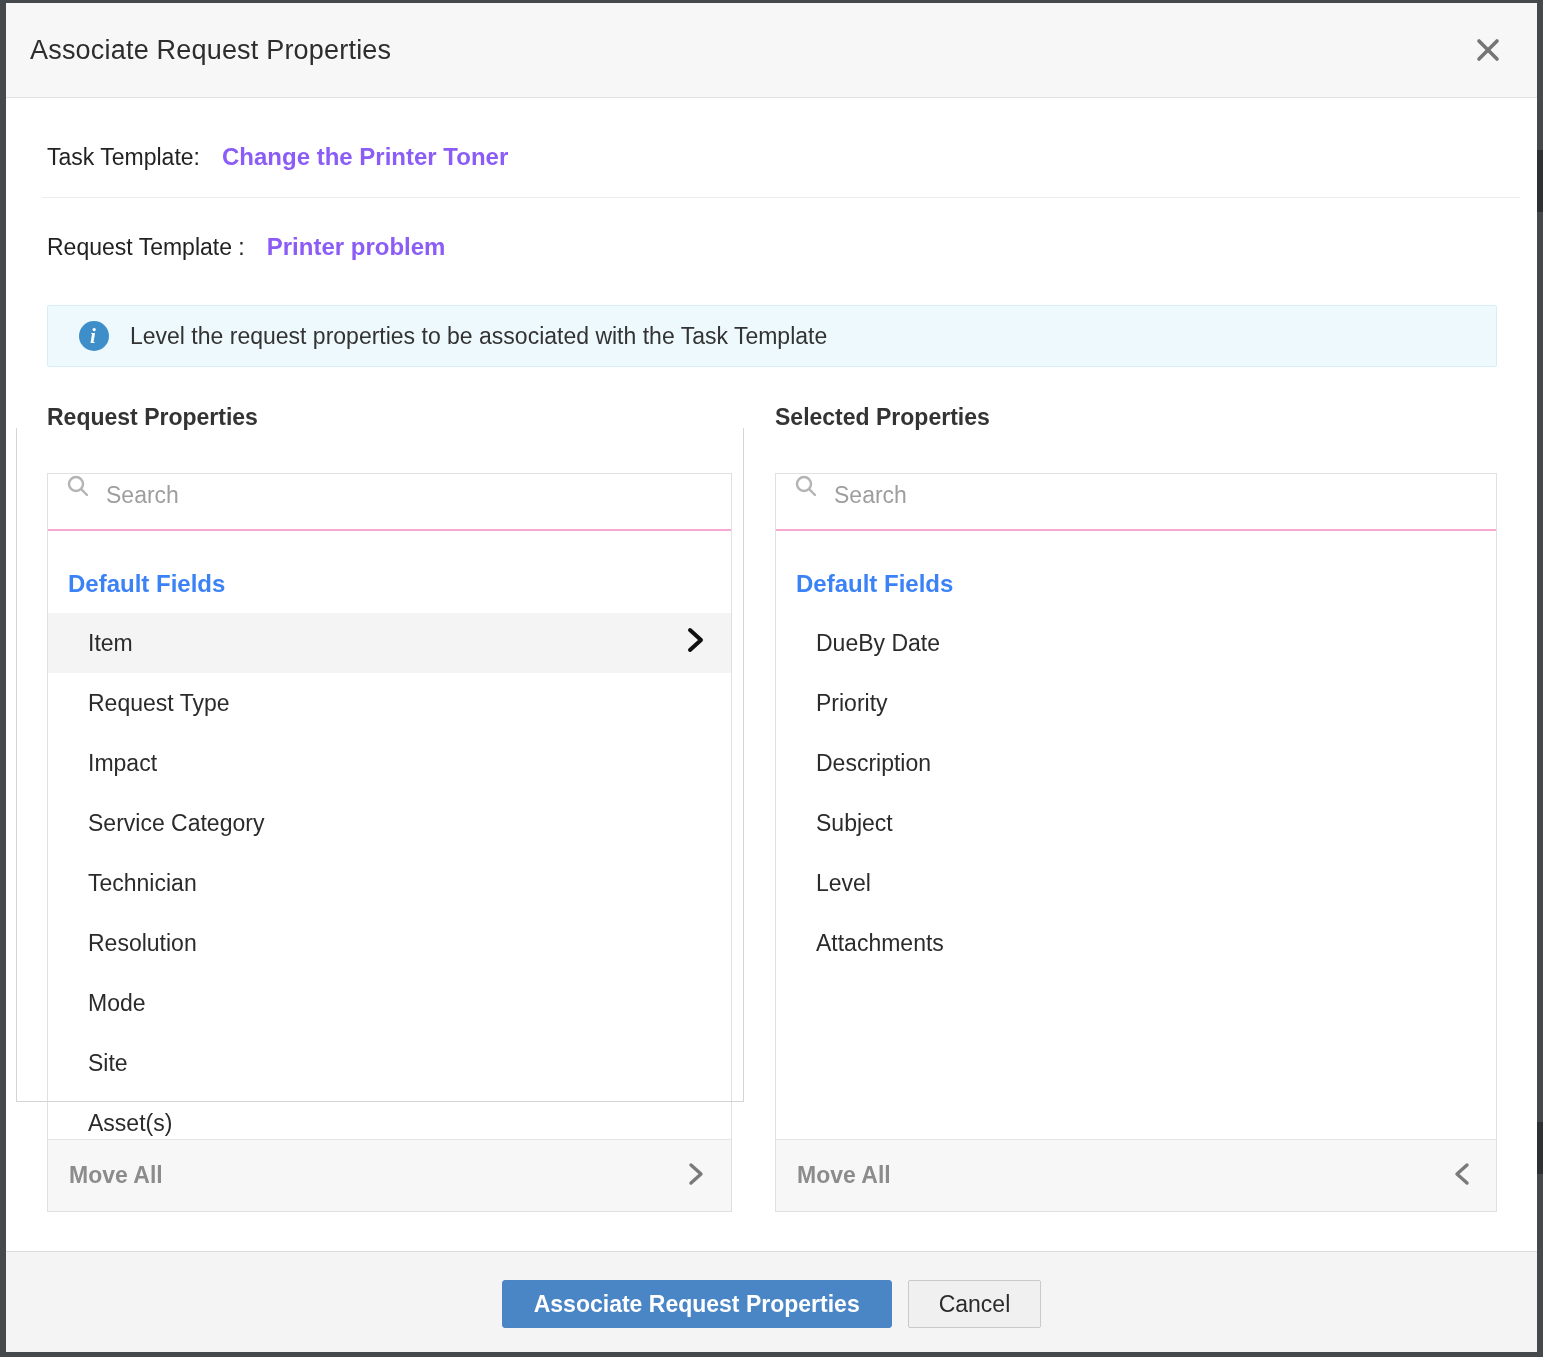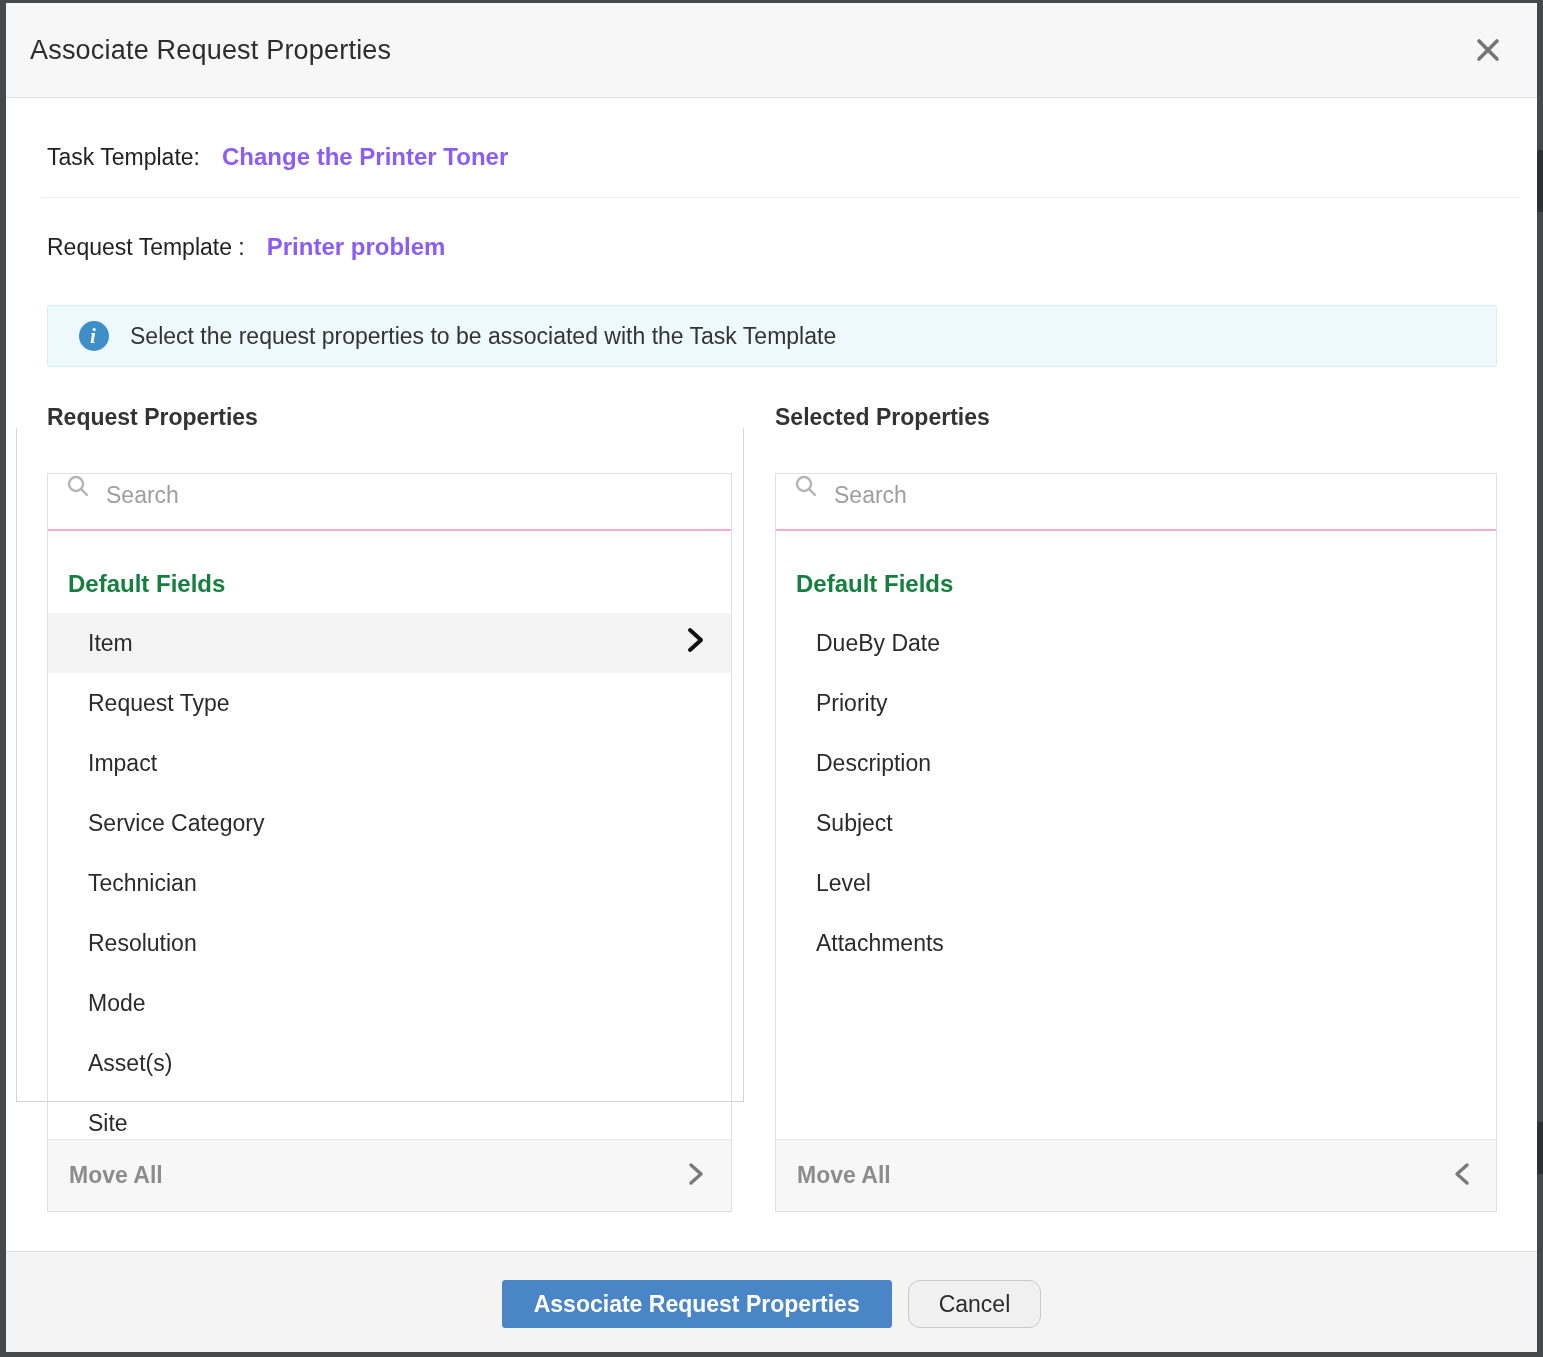--- a/index.html
+++ b/index.html
@@ -74,21 +74,21 @@
   }
   .search-row svg{flex:0 0 auto;}
   .search-input{
     border:none;outline:none;font-size:23px;color:#444444;flex:1;background:transparent;
     font-family:"Liberation Sans", sans-serif;height:40px;
   }
   .search-input::placeholder{color:#9e9e9e;}
   .list-area{position:absolute;top:58px;left:0;right:0;bottom:72px;overflow:hidden;}
   .group-row{
     height:81px;display:flex;align-items:flex-end;box-sizing:border-box;
-    padding:0 0 15px 20px;font-size:24px;font-weight:bold;color:#15803d;
+    padding:0 0 15px 20px;font-size:24px;font-weight:bold;color:#3b82f6;
   }
   .item-row{
     height:60px;display:flex;align-items:center;padding-left:40px;box-sizing:border-box;
     font-size:23px;color:#2b2b2b;position:relative;cursor:pointer;
   }
   .item-row.selected{background:#f4f4f4;}
   .item-chevron{position:absolute;right:26px;top:50%;transform:translateY(-50%);}
   .panel-footer{
     position:absolute;left:0;right:0;bottom:0;height:72px;box-sizing:border-box;
     background:#f7f7f7;border-top:1px solid #e4e4e4;
@@ -102,21 +102,21 @@
     position:absolute;left:6px;right:6px;top:1251px;bottom:5px;
     background:#f4f4f4;border-top:1px solid #dcdcdc;box-sizing:border-box;
     display:flex;justify-content:center;align-items:flex-start;gap:16px;padding-top:28px;
   }
   .btn{
     height:48px;border-radius:3px;font-size:23px;display:flex;align-items:center;
     justify-content:center;cursor:pointer;box-sizing:border-box;
     font-family:"Liberation Sans", sans-serif;
   }
   .btn-primary{background:#4a86c5;color:#ffffff;font-weight:bold;padding:0 31px;border:1px solid #4a86c5;}
-  .btn-cancel{background:#f0f0f0;color:#2b2b2b;border:1px solid #c9c9c9;padding:0 30px;border-radius:12px;}
+  .btn-cancel{background:#f0f0f0;color:#2b2b2b;border:1px solid #c9c9c9;padding:0 30px;border-radius:2px;}
 </style>
 </head>
 <body>
 
 <div class="edge edge-left"></div>
 <div class="edge edge-top"></div>
 <div class="edge edge-right"></div>
 <div class="edge edge-bottom"></div>
 <div class="scroll-notch notch-a"></div>
 <div class="scroll-notch notch-b"></div>
@@ -136,21 +136,21 @@
   <span class="tmpl-value">Change the Printer Toner</span>
 </div>
 <div class="sep-line"></div>
 <div class="tmpl-row row-request">
   <span class="tmpl-label">Request Template :</span>
   <span class="tmpl-value">Printer problem</span>
 </div>
 
 <div class="info-banner">
   <div class="info-icon">i</div>
-  <div class="info-text">Select the request properties to be associated with the Task Template</div>
+  <div class="info-text">Level the request properties to be associated with the Task Template</div>
 </div>
 
 <div class="col-heading heading-left">Request Properties</div>
 <div class="col-heading heading-right">Selected Properties</div>
 
 <div class="panel panel-left">
   <div class="search-row">
     <svg width="23" height="23" viewBox="0 0 23 23">
       <circle cx="10" cy="10" r="7" fill="none" stroke="#b4b4b4" stroke-width="2.4"></circle>
       <line x1="15.2" y1="15.2" x2="21" y2="21" stroke="#b4b4b4" stroke-width="2.4" stroke-linecap="round"></line>
@@ -179,24 +179,24 @@
     <div class="item-row">
         <span>Technician</span>
       </div>
     <div class="item-row">
         <span>Resolution</span>
       </div>
     <div class="item-row">
         <span>Mode</span>
       </div>
     <div class="item-row">
+        <span>Site</span>
+      </div>
+    <div class="item-row">
         <span>Asset(s)</span>
-      </div>
-    <div class="item-row">
-        <span>Site</span>
       </div>
   </div>
   <div class="panel-footer">
     <span class="move-all-label">Move All</span>
     <span>
       <svg width="17" height="24" viewBox="0 0 17 24">
         <polyline points="3,3 13,12 3,21" fill="none" stroke="#7a7a7a" stroke-width="3.4" stroke-linecap="round" stroke-linejoin="round"></polyline>
       </svg>
     </span>
   </div>

